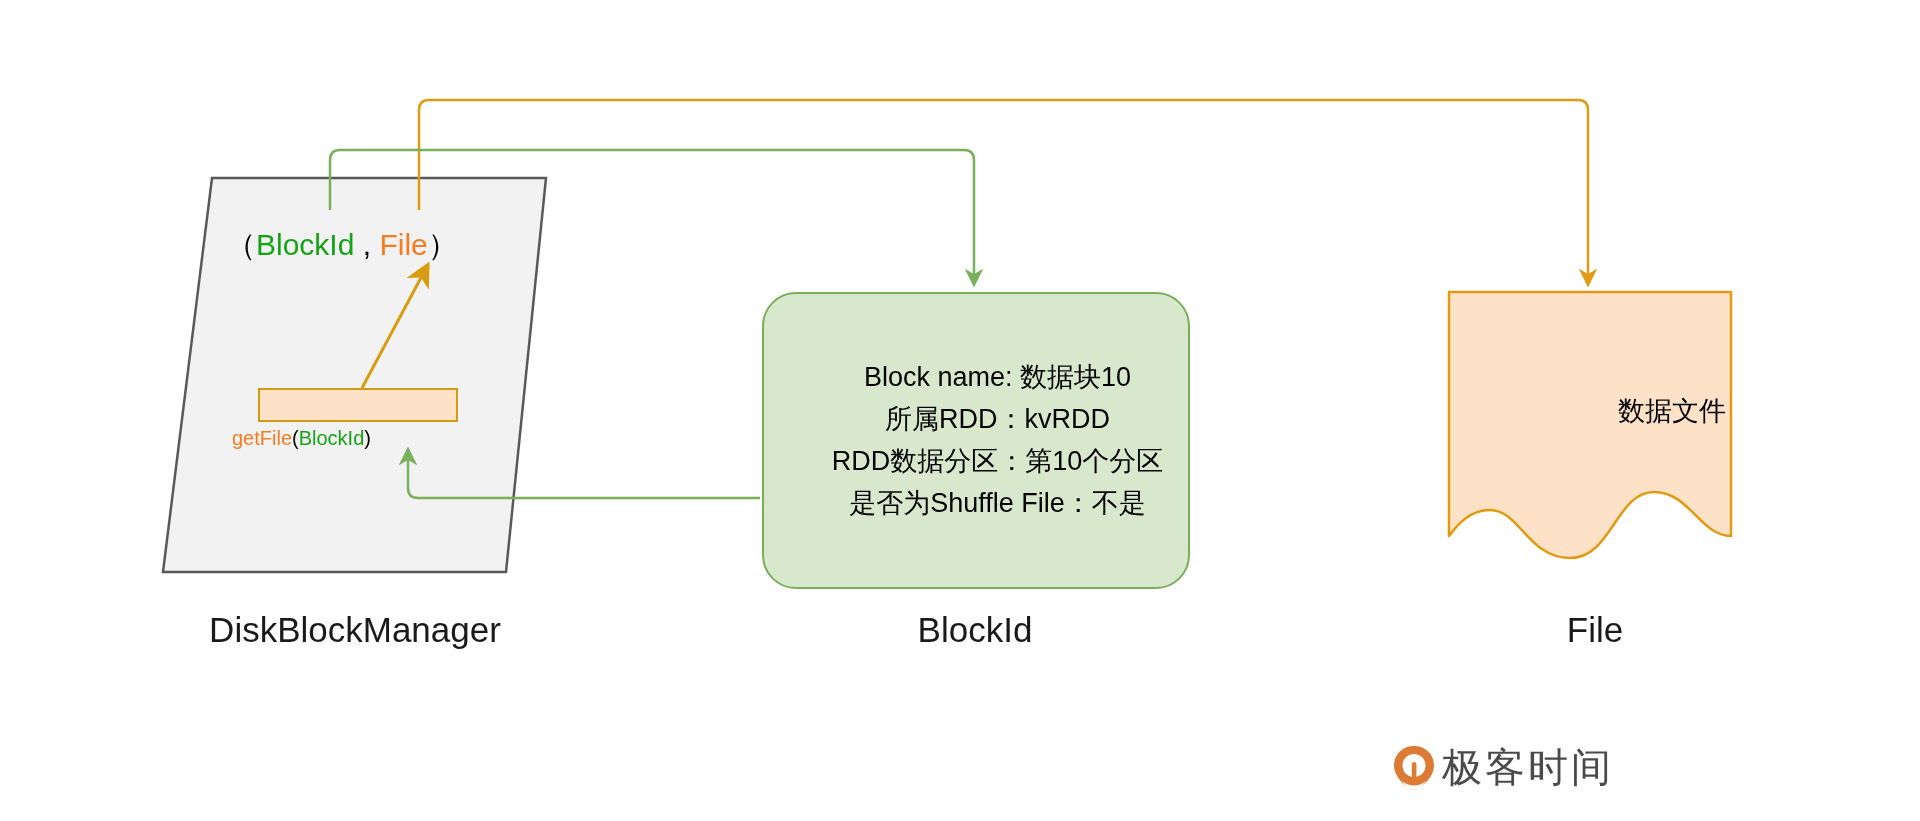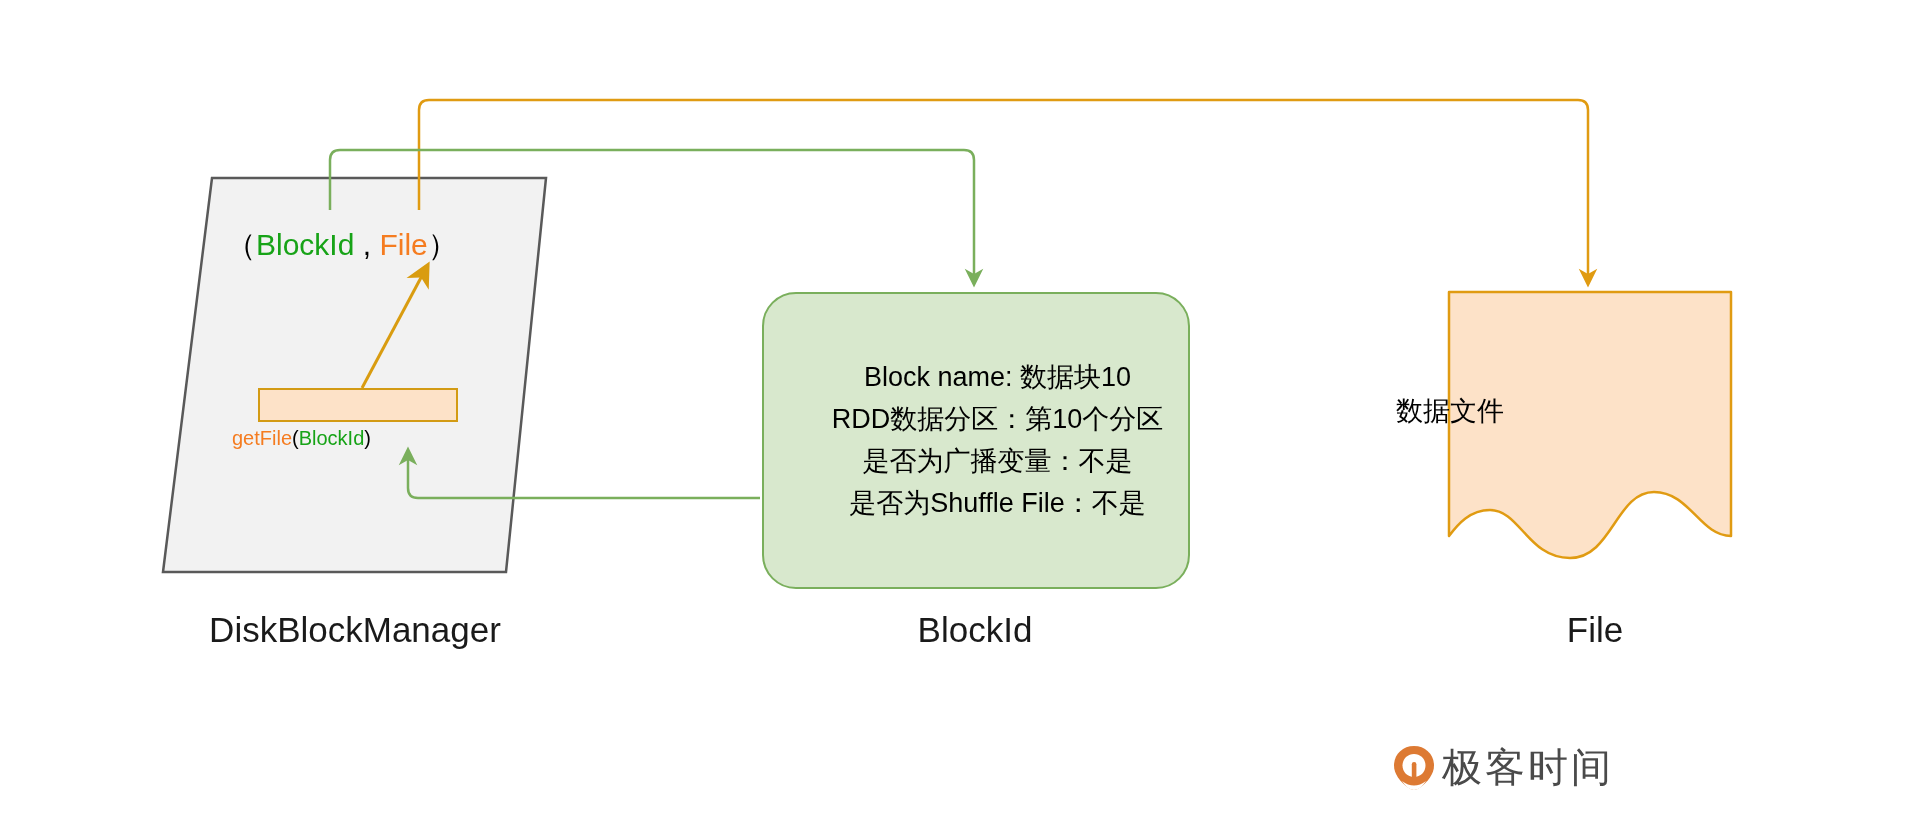--- a/index.html
+++ b/index.html
@@ -87,24 +87,24 @@
     font-size: 27px;
     color: #000000;
     line-height: 1.38;
     white-space: nowrap;
     text-align: center;
   }
 
   
   .file-label-text {
     position: absolute;
-    left: 1396px;
+    left: 1436px;
     top: 393px;
     width: 290px;
-    text-align: left;
+    text-align: right;
     font-size: 27px;
     color: #000000;
     white-space: nowrap;
   }
 
   
   .caption {
     position: absolute;
     font-size: 35px;
     color: #1a1a1a;
@@ -187,22 +187,22 @@
   </div>
 
   <div class="getfile-box"></div>
 
   <div class="getfile-text">
     <span class="tok-orange">getFile</span><span class="tok-black">(</span><span class="tok-green">BlockId</span><span class="tok-black">)</span>
   </div>
 
   <div class="blockid-box">
     <div class="blockid-line">Block name: 数据块10</div>
+    <div class="blockid-line">所属RDD：kvRDD</div>
     <div class="blockid-line">RDD数据分区：第10个分区</div>
-    <div class="blockid-line">是否为广播变量：不是</div>
     <div class="blockid-line">是否为Shuffle File：不是</div>
   </div>
 
   <div class="file-label-text">数据文件</div>
 
   <div class="caption" id="cap-dbm">DiskBlockManager</div>
   <div class="caption" id="cap-bid">BlockId</div>
   <div class="caption" id="cap-file">File</div>
 
   <div class="watermark">

